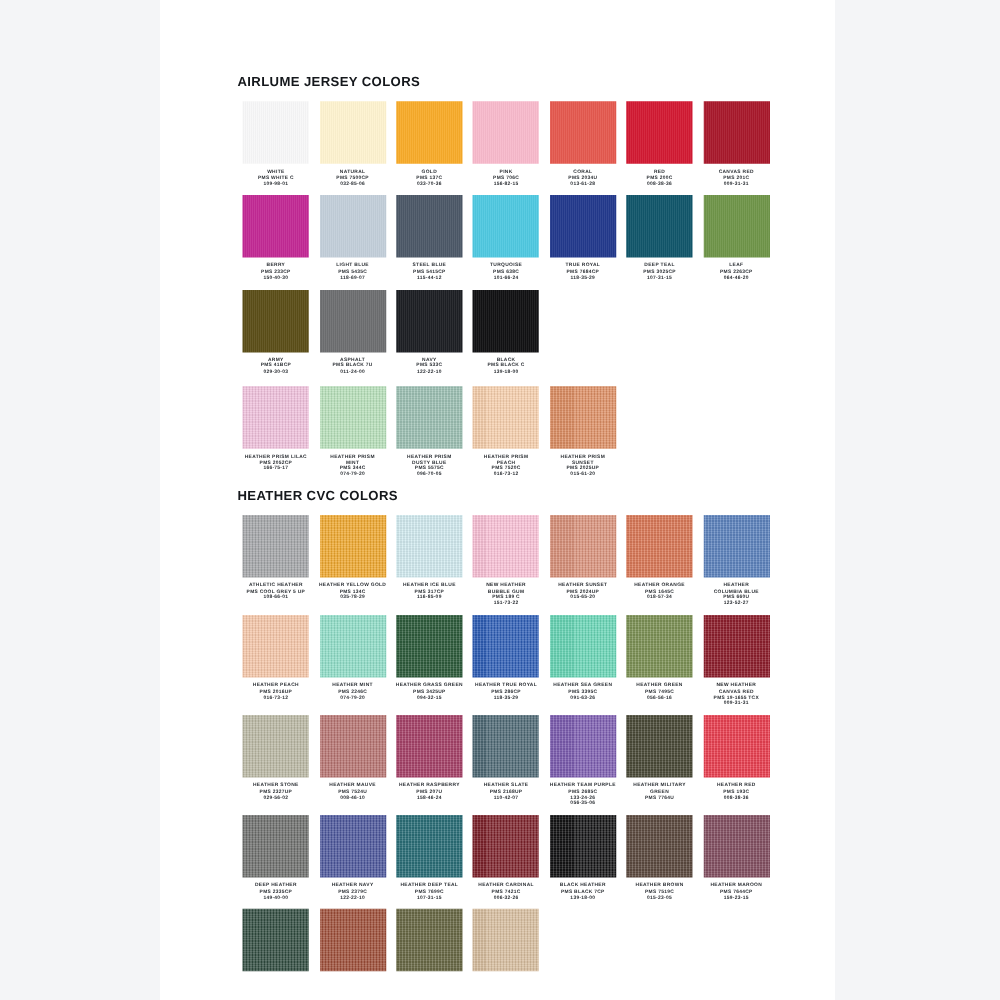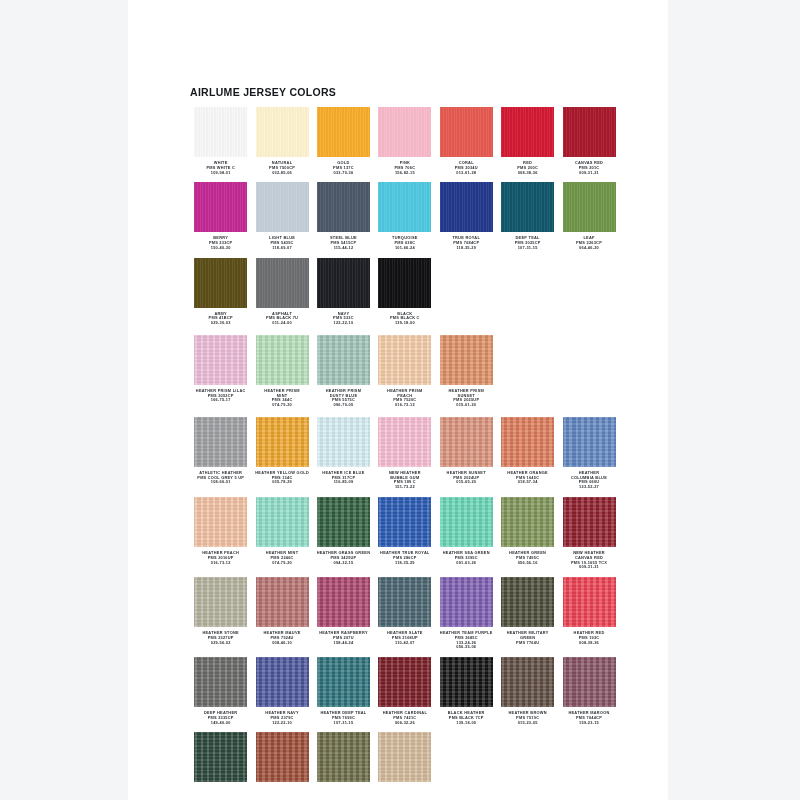--- a/index.html
+++ b/index.html
@@ -20,21 +20,21 @@
     left: 62px; top: 60px;
     width: 430px;
   }
   .section { margin-bottom: 2px; }
   .section-title {
     font-size: 10.5px;
     font-weight: bold;
     letter-spacing: 0.3px;
     color: #15181c;
     margin-bottom: 9px;
-    margin-top: 26px;
+    margin-top: 0;
   }
   .swatch-grid {
     display: flex;
     flex-wrap: wrap;
     gap: 0px;
   }
   .swatch-cell {
     width: 61.4px;
     display: flex;
     flex-direction: column;
@@ -285,20 +285,21 @@
             <div class="swatch-chip heather" style="background: rgb(221, 142, 99);"></div>
             <div class="swatch-labels">
               <span class="sw-name wrapping">HEATHER PRISM<br>SUNSET</span>
               <span class="sw-pms">PMS 2025UP</span>
               <span class="sw-code">015-61-20</span>
             </div>
           </div>
         </div>
       </div>
       <div class="section">
+        <div class="section-title">HEATHER CVC COLORS</div>
         <div class="swatch-grid">
           <div class="swatch-cell">
             <div class="swatch-chip heather" style="background: rgb(161, 163, 166);"></div>
             <div class="swatch-labels">
               <span class="sw-name">ATHLETIC HEATHER</span>
               <span class="sw-pms">PMS COOL GREY 5 UP</span>
               <span class="sw-code">108-66-01</span>
             </div>
           </div>
           <div class="swatch-cell">

